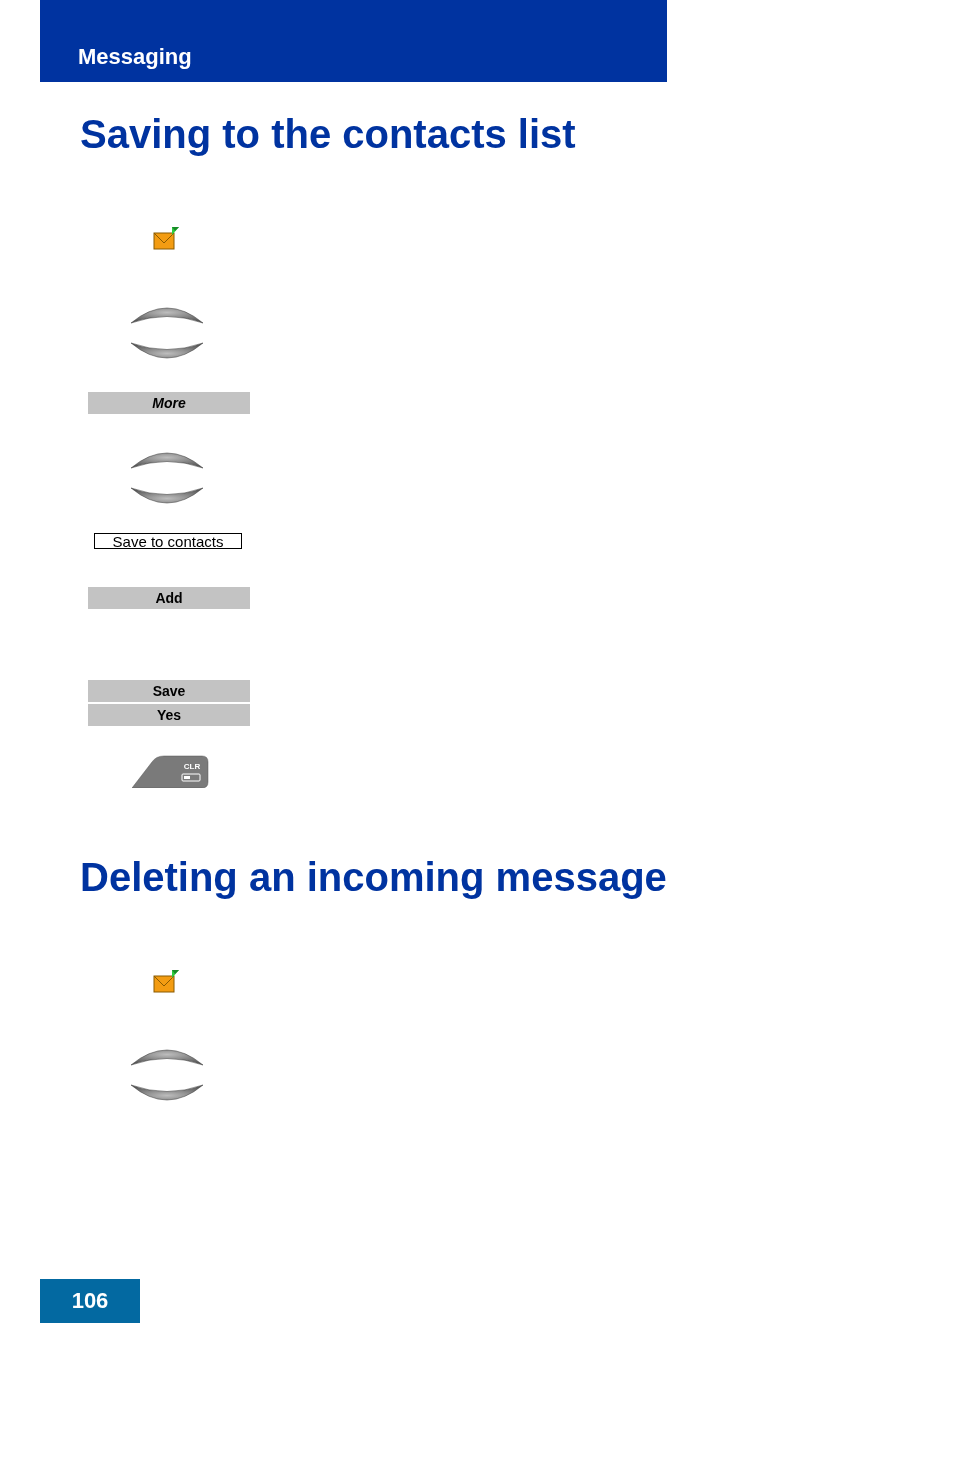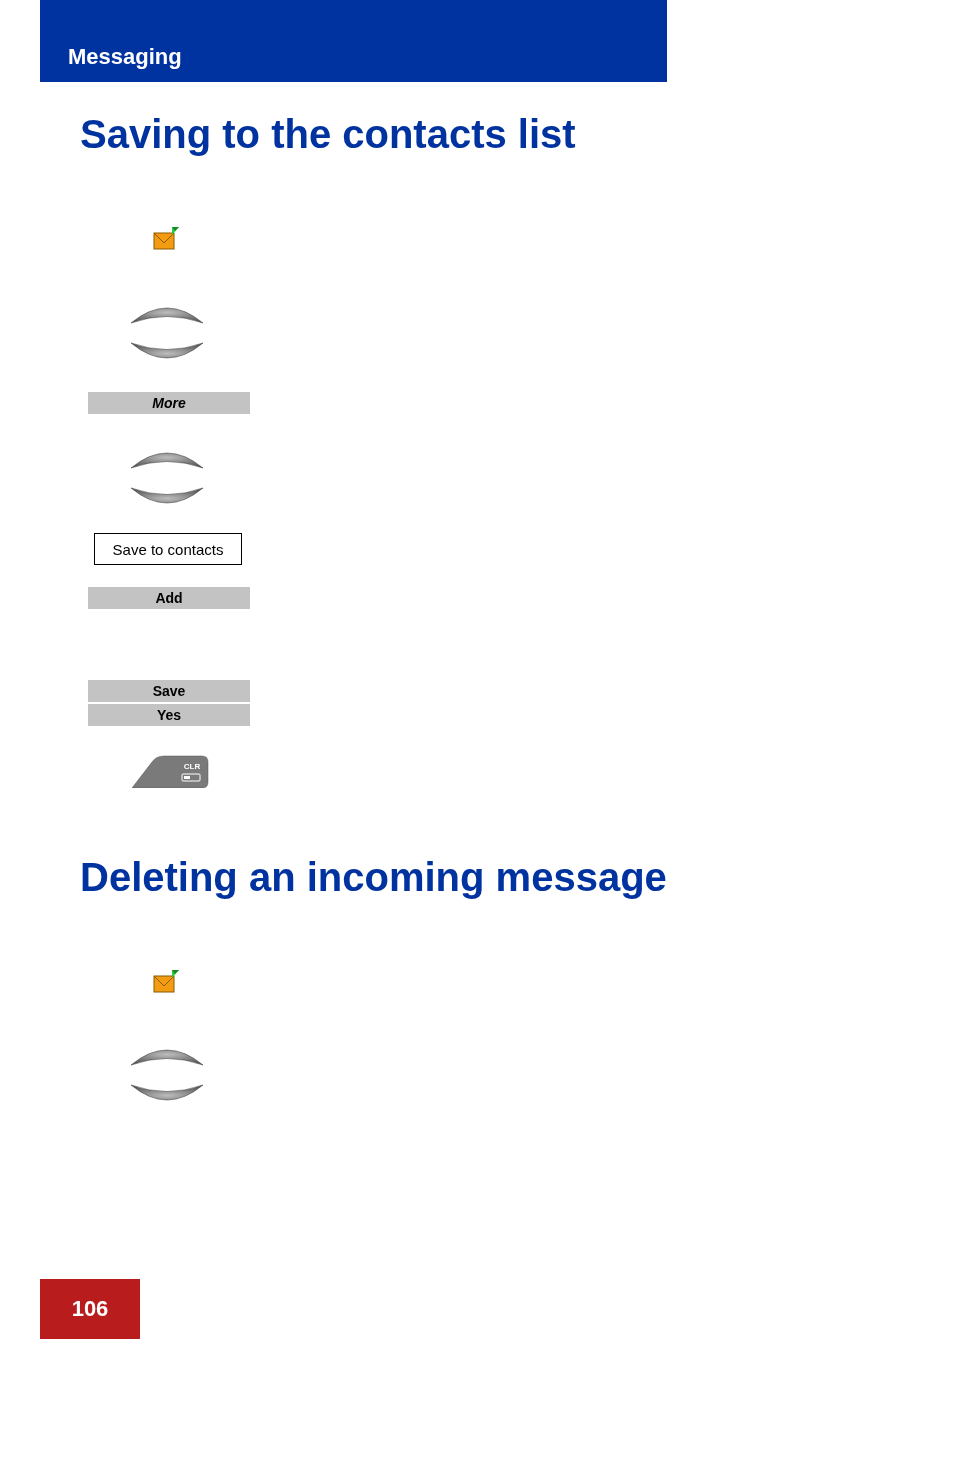--- a/index.html
+++ b/index.html
@@ -12,21 +12,21 @@
   }
   .header-bar {
     position: absolute;
     left: 40px;
     top: 0;
     width: 627px;
     height: 82px;
     background: #0033a0;
     display: flex;
     align-items: flex-end;
-    padding-left: 28px;
+    padding-left: 38px;
     padding-bottom: 12px;
   }
   .header-text {
     color: #fff;
     font-weight: bold;
     font-size: 22px;
   }
   .heading {
     position: absolute;
     left: 80px;
@@ -51,38 +51,38 @@
     border: none;
     display: flex;
     align-items: center;
     justify-content: center;
     font-weight: bold;
     font-size: 14px;
     color: #000;
   }
   .white-btn {
     width: 148px;
-    height: 32px;
+    height: 16px;
     background: #fff;
     border: 1px solid #000;
     display: flex;
     align-items: center;
     justify-content: center;
     font-size: 15px;
     color: #000;
   }
   .clr-key { width: 78px; height: 34px; }
 
   .page-number-block {
     position: absolute;
     left: 40px;
     top: 1279px;
     width: 100px;
-    height: 60px;
-    background: #b91c1c;
+    height: 44px;
+    background: #0369a1;
     display: flex;
     align-items: center;
     justify-content: center;
   }
   .page-number-text {
     color: #fff;
     font-weight: bold;
     font-size: 22px;
   }
 

